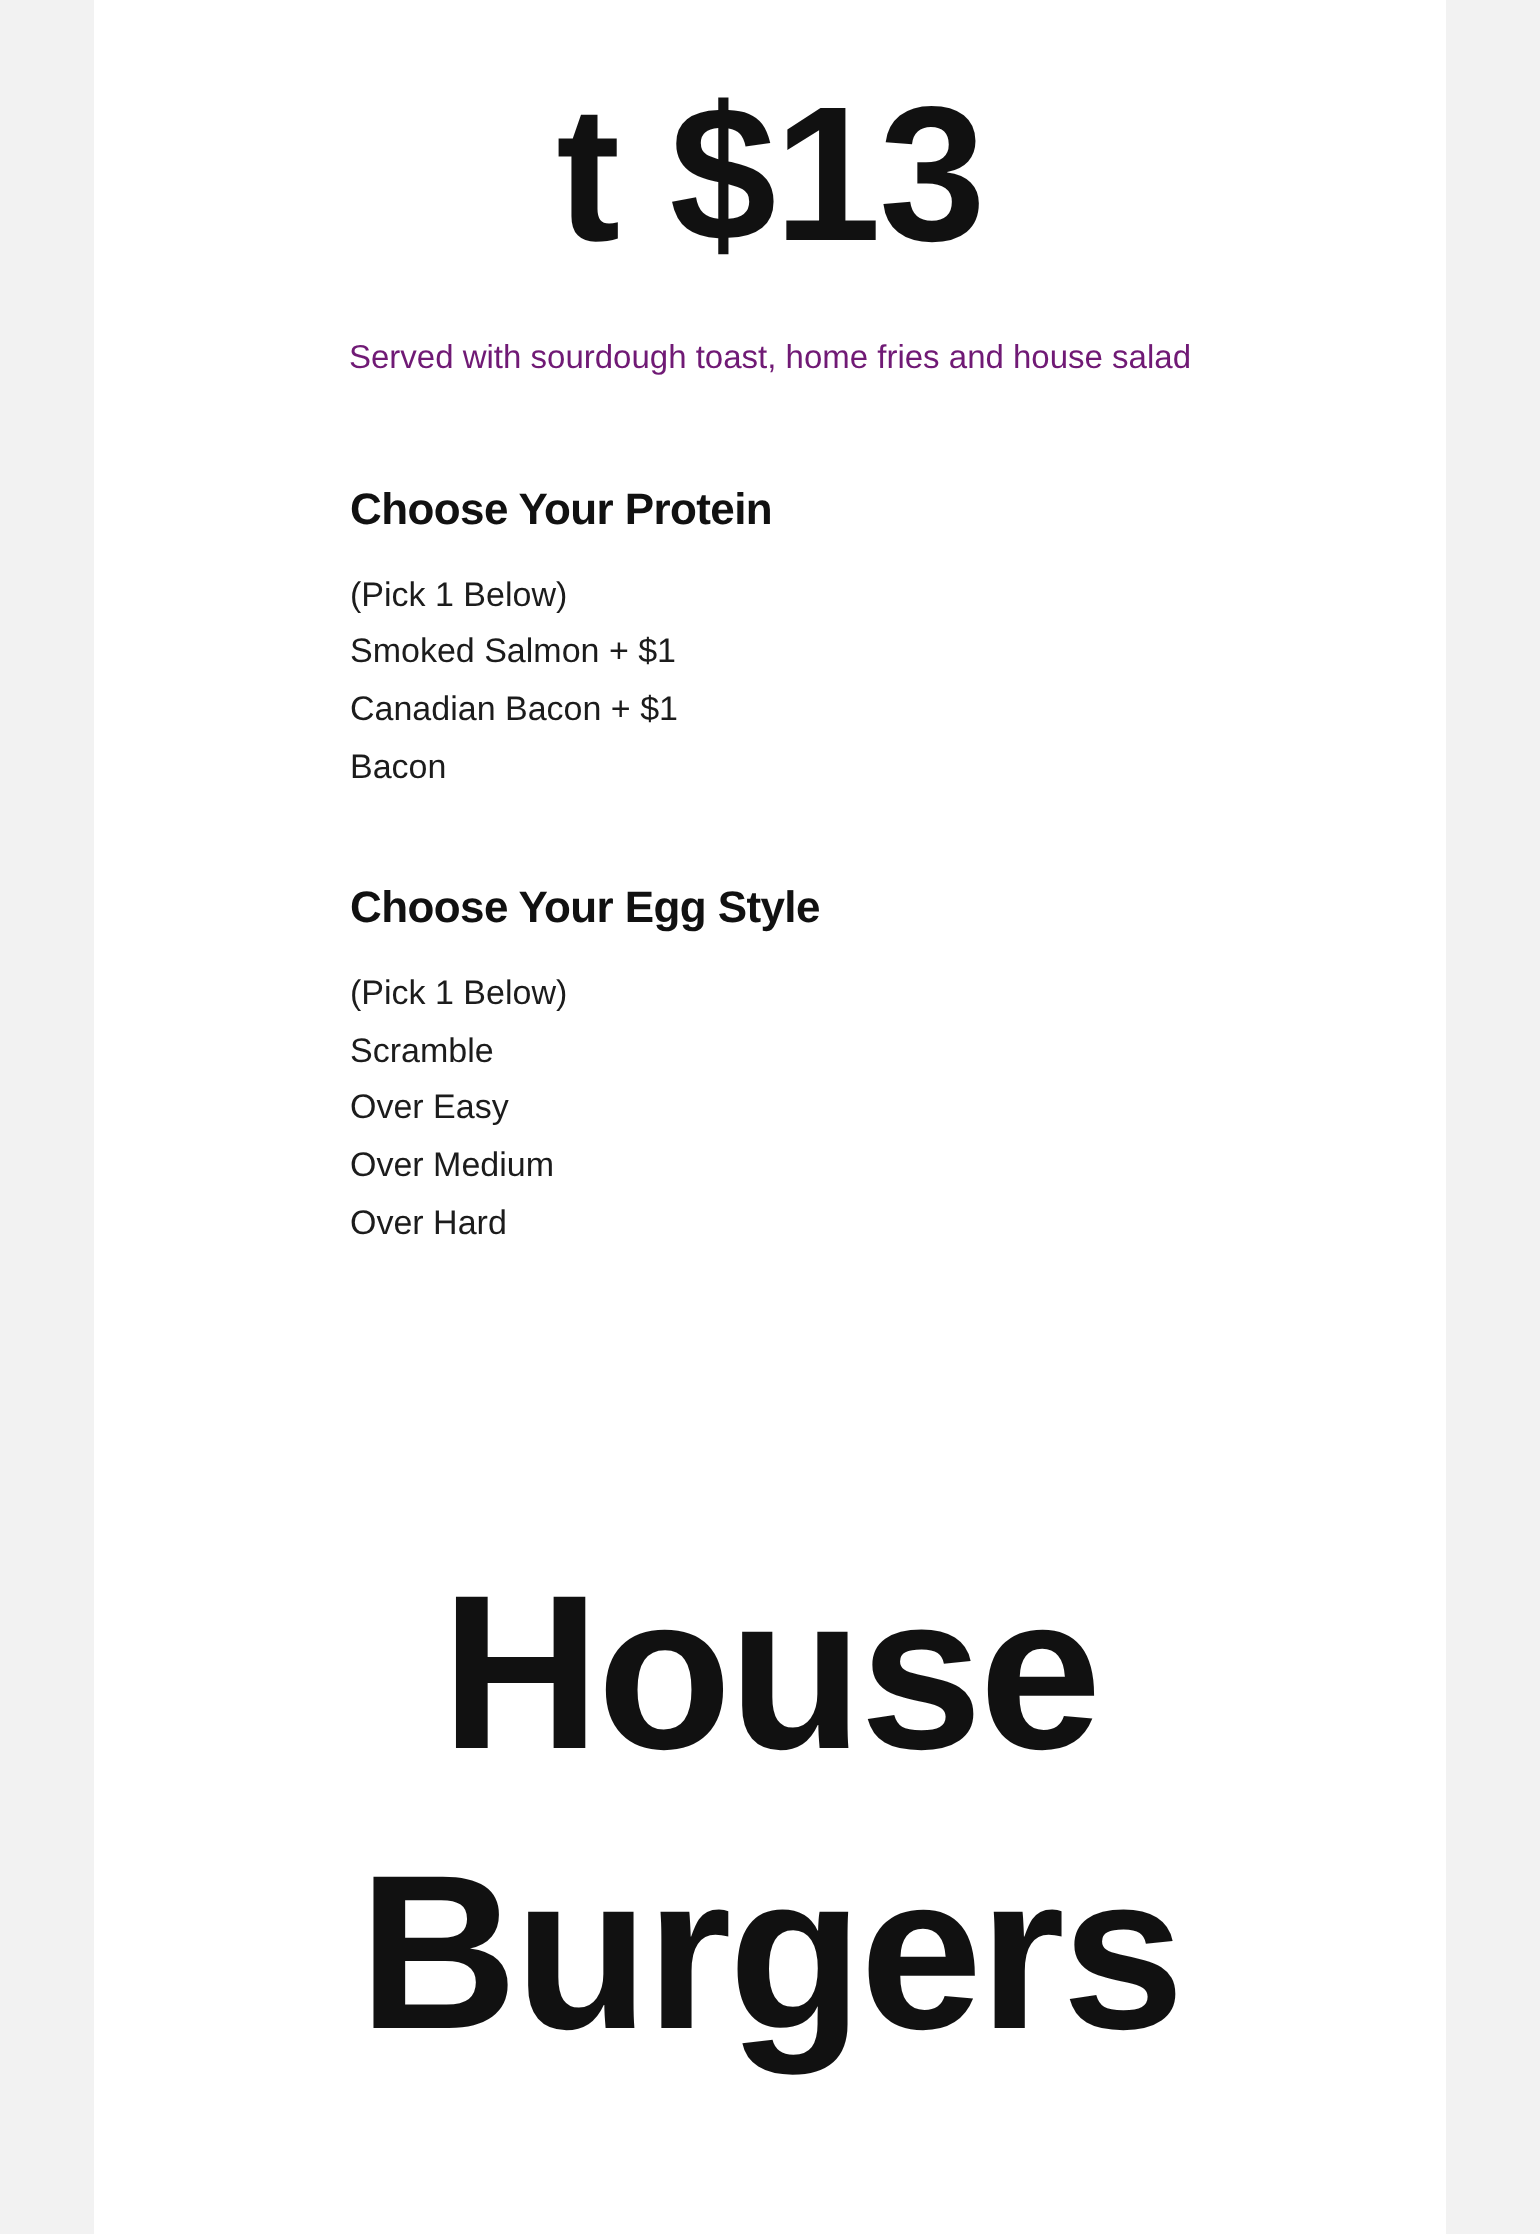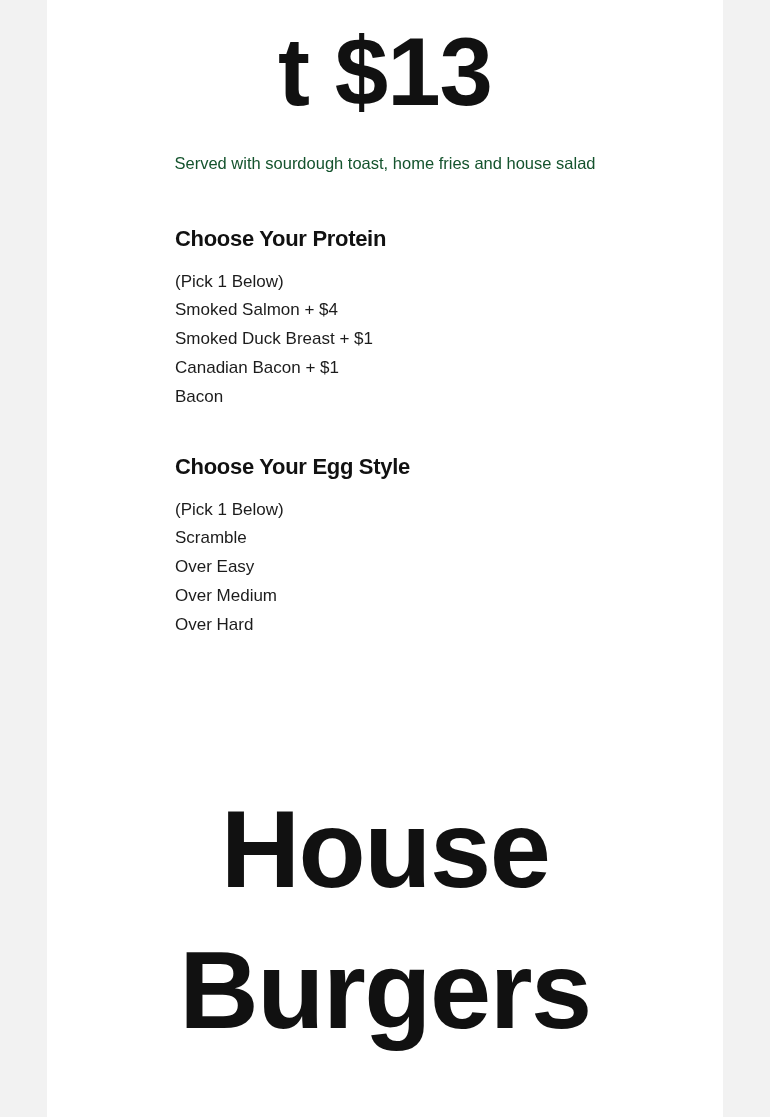--- a/index.html
+++ b/index.html
@@ -21,34 +21,34 @@
     height: 1117px;
     background: #ffffff;
     overflow: hidden;
   }
   .content {
     position: relative;
     width: 100%;
   }
   .headline {
     margin: 0;
-    padding-top: 18px;
+    padding-top: 34px;
     text-align: center;
     font-size: 96px;
     line-height: 1.12;
     font-weight: bold;
     letter-spacing: -1px;
     color: #111111;
   }
   .subtitle {
     margin: 0;
     padding-top: 28px;
     text-align: center;
     font-size: 16.5px;
-    color: #14532d;
+    color: #701a75;
     font-weight: normal;
   }
   .section {
     padding-left: 128px;
     padding-right: 40px;
   }
   .section-protein {
     padding-top: 53px;
   }
   .section-egg {
@@ -92,22 +92,21 @@
   <div class="content">
 
     <h1 class="headline">t $13</h1>
 
     <p class="subtitle">Served with sourdough toast, home fries and house salad</p>
 
     <div class="section section-protein">
       <h2 class="section-title">Choose Your Protein</h2>
       <ul class="option-list">
         <li>(Pick 1 Below)</li>
-        <li>Smoked Salmon + $4</li>
-        <li>Smoked Duck Breast + $1</li>
+        <li>Smoked Salmon + $1</li>
         <li>Canadian Bacon + $1</li>
         <li>Bacon</li>
       </ul>
     </div>
 
     <div class="section section-egg">
       <h2 class="section-title">Choose Your Egg Style</h2>
       <ul class="option-list">
         <li>(Pick 1 Below)</li>
         <li>Scramble</li>

